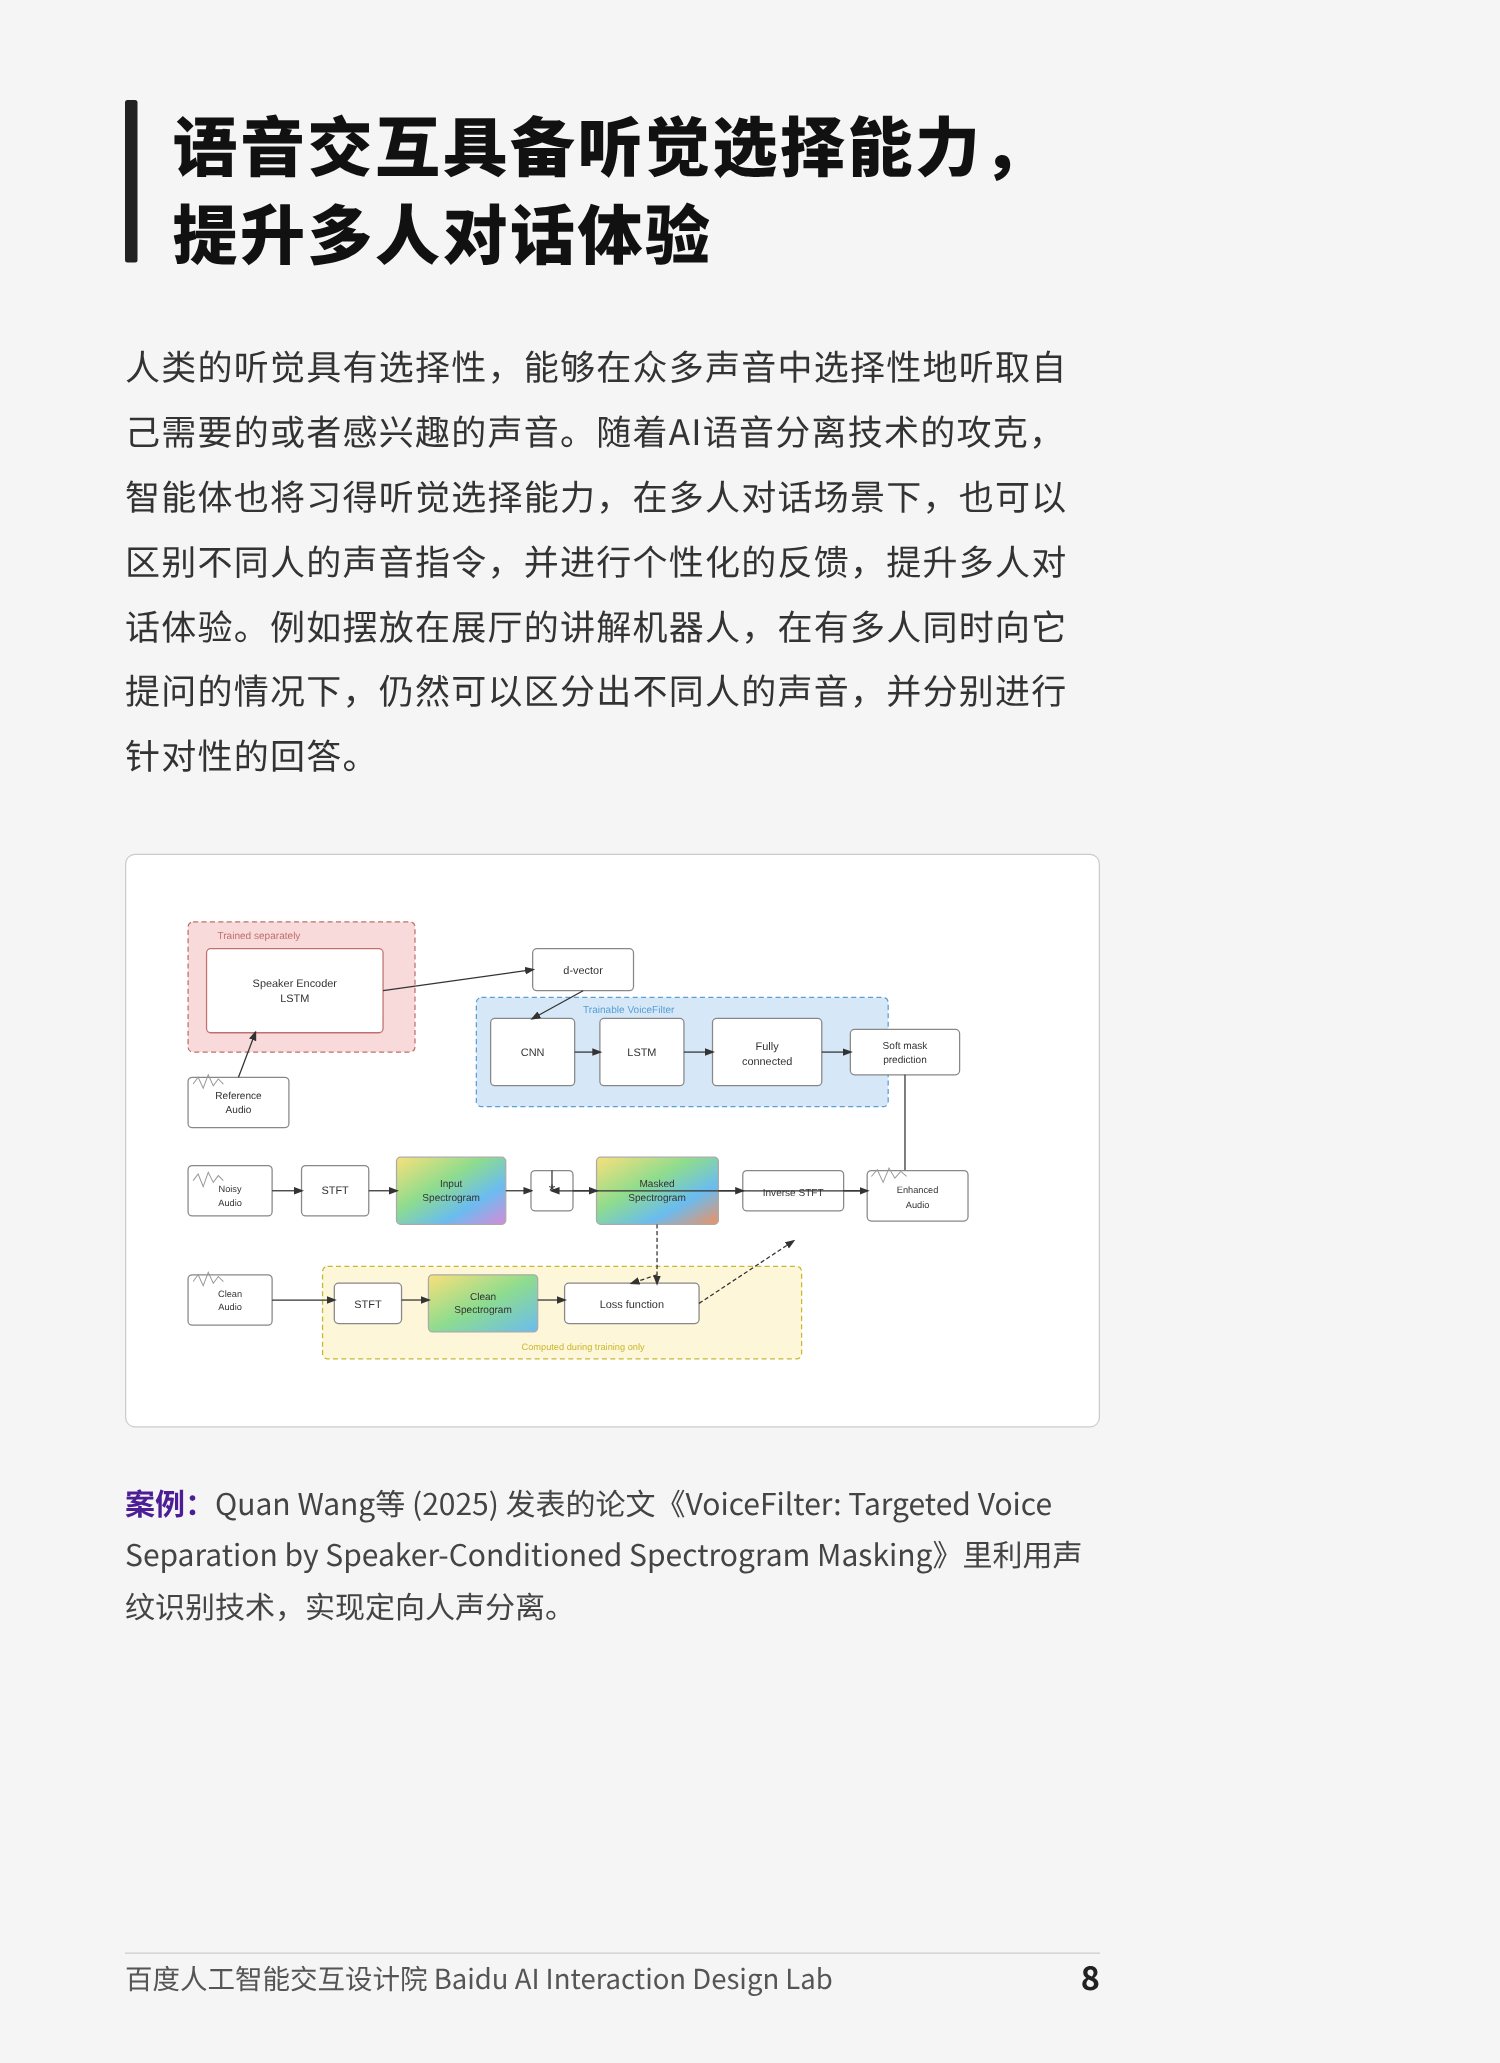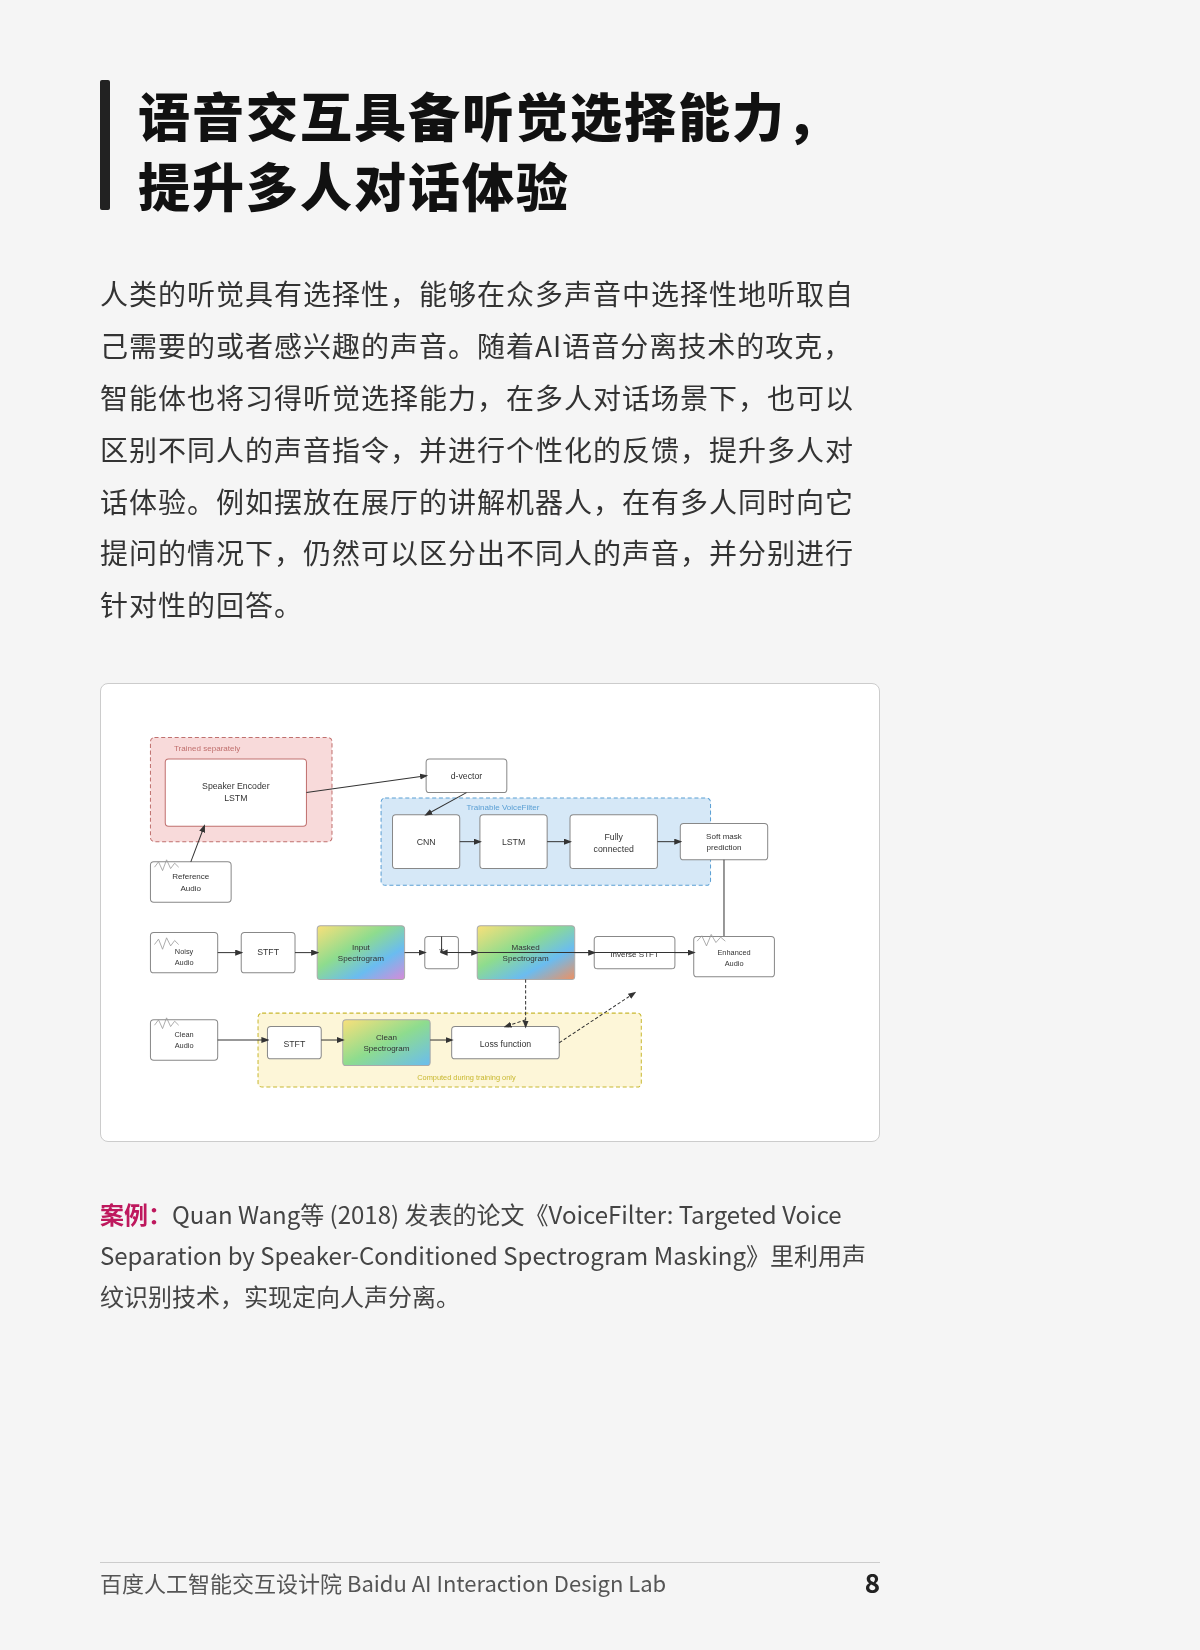--- a/index.html
+++ b/index.html
@@ -45,37 +45,37 @@
       margin-bottom: 52px;
       letter-spacing: 1px;
       margin-top: 20px;
     }
     
     .diagram-container {
       background: #fff;
       border: 1.5px solid #ccc;
       border-radius: 8px;
       padding: 40px 36px 36px 36px;
-      margin-bottom: 52px;
+      margin-bottom: 40px;
       position: relative;
     }
     .diagram-svg-wrapper {
       width: 100%;
       overflow: visible;
     }
     
     .caption {
       font-size: 24px;
       color: #444;
       line-height: 1.7;
       margin-bottom: 60px;
     }
     .caption-bold {
       font-weight: 700;
-      color: #be185d;
+      color: #4c1d95;
     }
     
     .footer {
       position: absolute;
       bottom: 50px;
       left: 100px;
       right: 100px;
       display: flex;
       justify-content: space-between;
       align-items: center;
@@ -240,21 +240,21 @@
 
         <polyline points="26,448 32,440 38,453 44,437 50,450 56,442 62,448" fill="none" stroke="#999" stroke-width="1.2"></polyline>
 
         <polyline points="833,323 840,315 847,330 854,313 861,325 868,317 875,323" fill="none" stroke="#999" stroke-width="1.2"></polyline>
 
       </svg>
     </div>
   </div>
 
   <div class="caption">
-    <span class="caption-bold">案例：</span><span>Quan Wang等 (2018) 发表的论文《VoiceFilter: Targeted Voice Separation by Speaker-Conditioned Spectrogram Masking》里利用声纹识别技术，实现定向人声分离。</span>
+    <span class="caption-bold">案例：</span><span>Quan Wang等 (2025) 发表的论文《VoiceFilter: Targeted Voice Separation by Speaker-Conditioned Spectrogram Masking》里利用声纹识别技术，实现定向人声分离。</span>
   </div>
 
   <div class="footer">
     <span>百度人工智能交互设计院  Baidu AI Interaction Design Lab</span>
     <span class="footer-page">8</span>
   </div>
 
 </div>
 
 </body></html>

